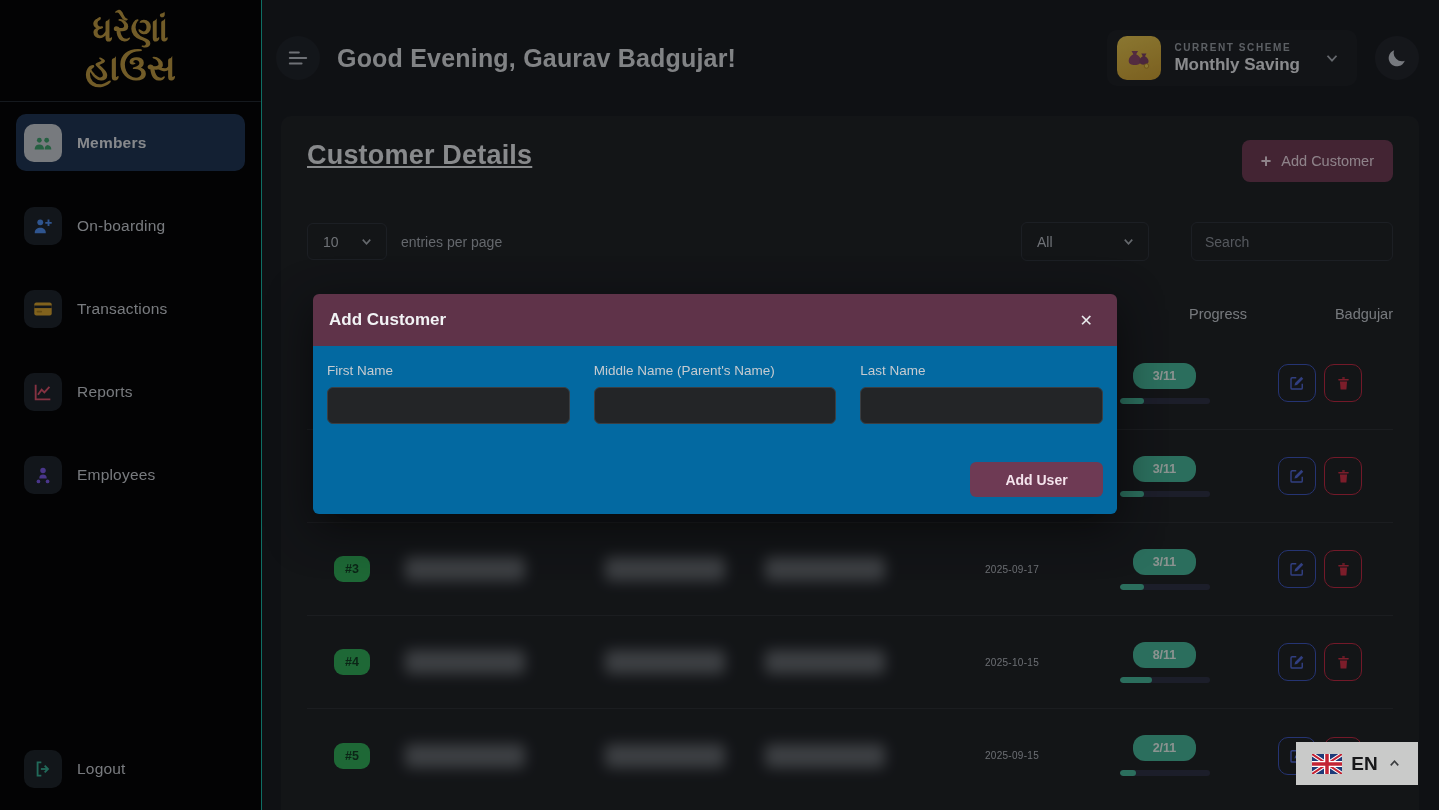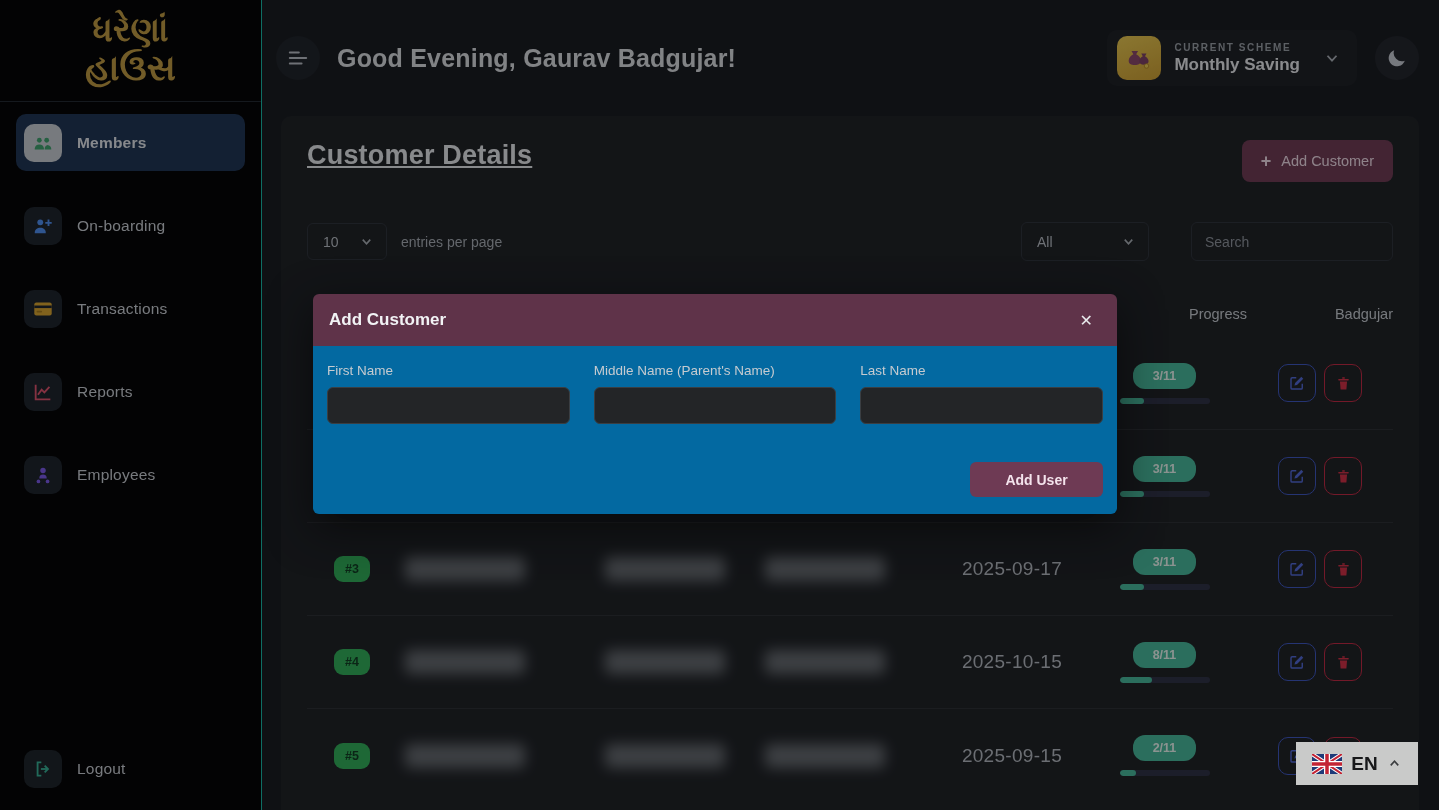--- a/index.html
+++ b/index.html
@@ -72,21 +72,21 @@
     align-items:center; }
   .thead { height:46px; color:#c6cbd0; font-size:14.5px; }
   .th { text-align:right; }
   .trow { height:93px; border-bottom:1px solid #2a2d31; }
   .trow:last-child { border-bottom:none; }
   .badge { justify-self:center; background:#2fae56; color:#0e3b20; font-size:12.5px; font-weight:bold;
     padding:6px 11px; border-radius:9px; }
   .badge:empty { visibility:hidden; }
   .blob { width:120px; height:24px; border-radius:5px; background:#aeb4ba; opacity:.5;
     filter:blur(7px); justify-self:start; margin-left:8px; }
-  .date { text-align:center; color:#b4b9bf; font-size:19px; letter-spacing:.3px; }
+  .date { text-align:center; color:#b4b9bf; font-size:10px; letter-spacing:.3px; }
   .progress-cell { display:flex; flex-direction:column; align-items:center; gap:9px; }
   .pill { background:#46b899; color:#eaf8f2; font-size:12.5px; font-weight:bold;
     padding:6px 20px; border-radius:12px; }
   .bar { width:90px; height:6px; border-radius:3px; background:#2c2f42; overflow:hidden; }
   .bar-fill { height:100%; background:#46b899; border-radius:3px; }
   .actions-cell { display:flex; justify-content:center; gap:8px; }
   .act-btn { width:38px; height:38px; border-radius:10px; background:transparent;
     display:flex; align-items:center; justify-content:center; cursor:pointer; }
   .act-edit { border:1px solid #3b55c0; color:#5068d8; }
   .act-del { border:1px solid #c22740; color:#d12d42; }

